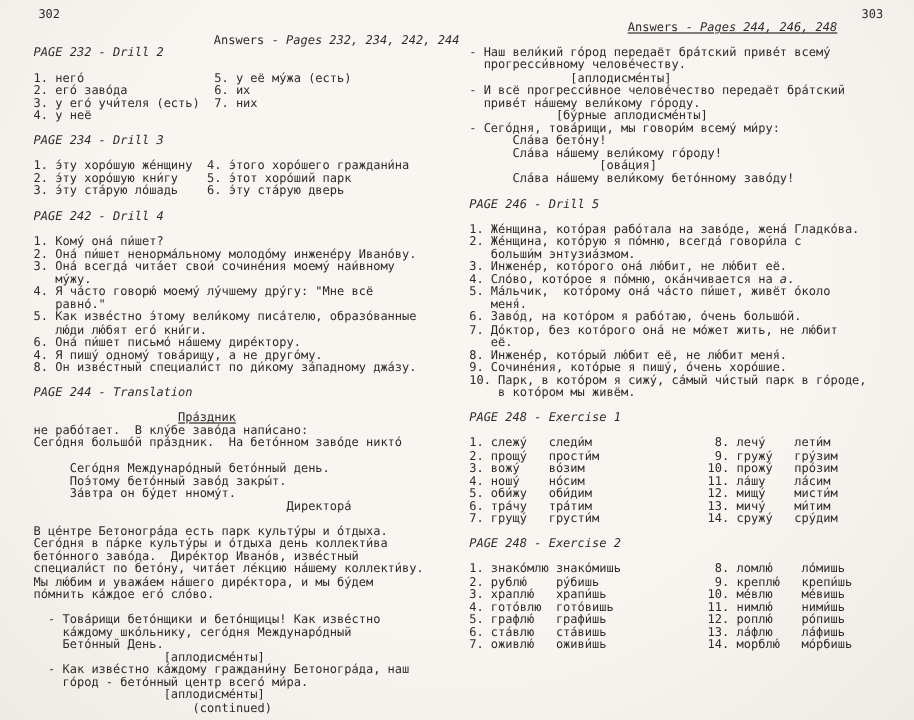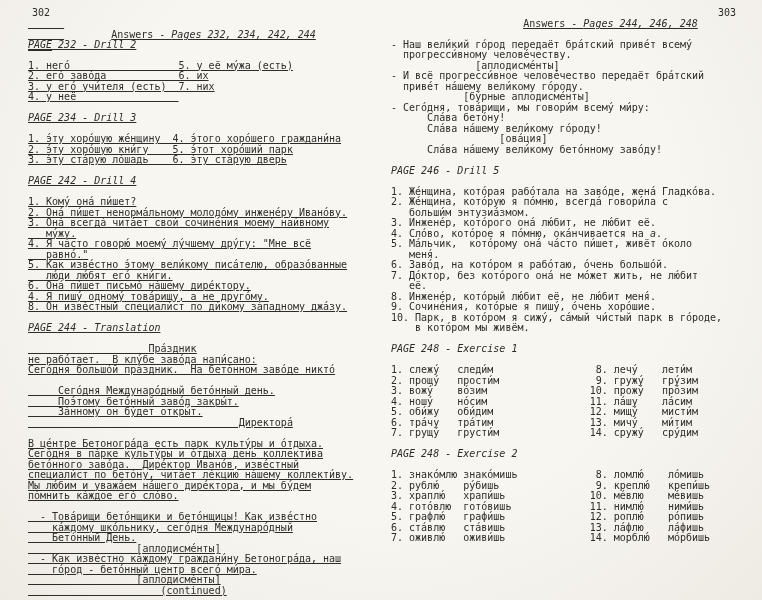--- a/index.html
+++ b/index.html
@@ -7,26 +7,26 @@
     position:relative;
     width:762px;height:600px;
     overflow:hidden;
     background:radial-gradient(ellipse at 50% 38%, #f8f6f1 55%, #eeebe5 100%);
     color:#2e2c29;
     font-family:"DejaVu Sans Mono","Liberation Mono",monospace;
     font-size:10px;
     display:flex;
   }
   .page{box-sizing:border-box;position:relative;}
-  .page-left{width:381px;padding:7px 4px 0 28px;text-decoration:underline;}
+  .page-left{width:381px;padding:7px 4px 0 28px;}
   .page-right{width:381px;padding:7px 2px 0 10px;}
   .hdr{position:relative;height:22px;white-space:pre;}
   .pgnum-left{position:absolute;left:4px;top:0;}
   .pgnum-right{position:absolute;right:24px;top:0;margin-left:19px;}
-  .hdr-title-left{margin-left:47px;}
+  .hdr-title-left{margin-left:114px;}
   .hdr-title-right{margin-left:96px;text-decoration:underline;}
   .hdr i{font-style:italic;}
   .ln{height:10.5px;line-height:10.5px;white-space:pre;overflow:visible;}
   .it{font-style:italic;}
   .un{text-decoration:underline;}
 </style>
 </head>
 <body>
 
 <div class="spread">
@@ -66,21 +66,21 @@
         <div class="ln"><span>8. Он изве́стный специали́ст по ди́кому за́падному джа́зу.</span></div>
         <div class="ln"><span></span></div>
         <div class="ln"><span class="it">PAGE 244 - Translation</span></div>
         <div class="ln"><span></span></div>
         <div class="ln"><span>                    </span><span class="un">Пра́здник</span></div>
         <div class="ln"><span>не рабо́тает.  В клу́бе заво́да напи́сано:</span></div>
         <div class="ln"><span>Сего́дня большо́й пра́здник.  На бето́нном заво́де никто́</span></div>
         <div class="ln"><span></span></div>
         <div class="ln"><span>     Сего́дня Междунаро́дный бето́нный день.</span></div>
         <div class="ln"><span>     Поэ́тому бето́нный заво́д закры́т.</span></div>
-        <div class="ln"><span>     За́нному он бу́дет откры́т.</span></div>
+        <div class="ln"><span>     За́втра он бу́дет нному́т.</span></div>
         <div class="ln"><span>                                   Директора́</span></div>
         <div class="ln"><span></span></div>
         <div class="ln"><span>В це́нтре Бетоногра́да есть парк культу́ры и о́тдыха.</span></div>
         <div class="ln"><span>Сего́дня в па́рке культу́ры и о́тдыха день коллекти́ва</span></div>
         <div class="ln"><span>бето́нного заво́да.  Дире́ктор Ивано́в, изве́стный</span></div>
         <div class="ln"><span>специали́ст по бето́ну, чита́ет ле́кцию на́шему коллекти́ву.</span></div>
         <div class="ln"><span>Мы лю́бим и уважа́ем на́шего дире́ктора, и мы бу́дем</span></div>
         <div class="ln"><span>по́мнить ка́ждое его́ сло́во.</span></div>
         <div class="ln"><span></span></div>
         <div class="ln"><span>  - Това́рищи бето́нщики и бето́нщицы! Как изве́стно</span></div>

